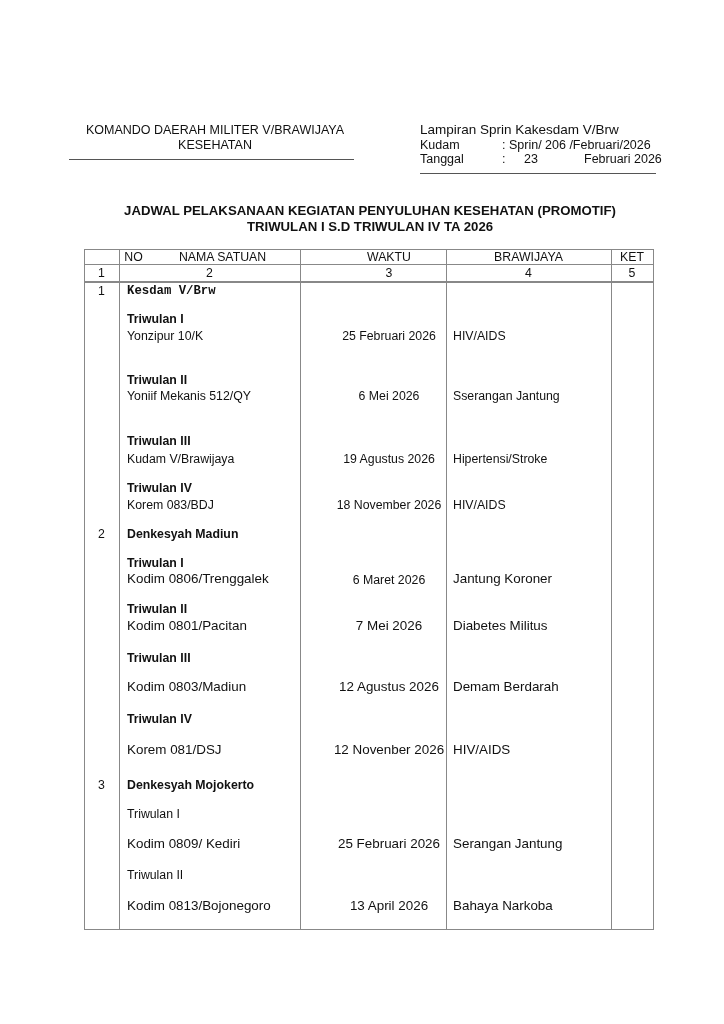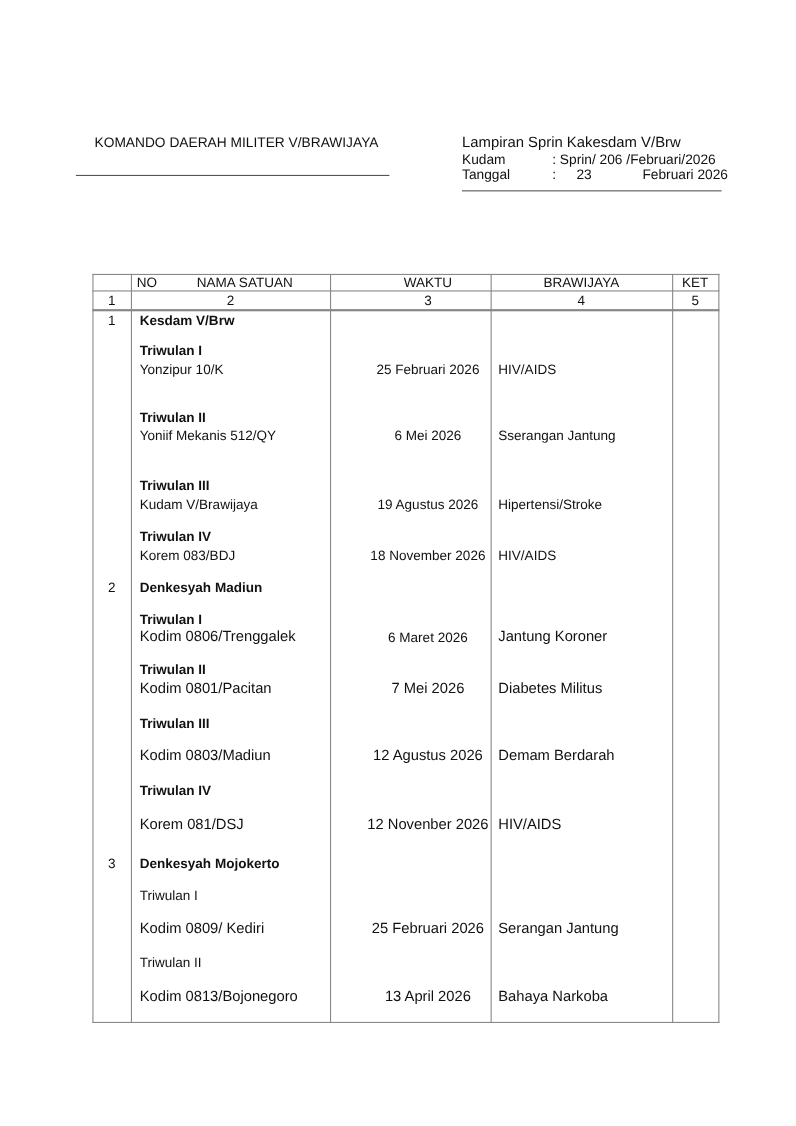--- a/index.html
+++ b/index.html
@@ -21,39 +21,42 @@
   .c-keg { left:453px; }
   .c-ket { left:611px; width:42px; text-align:center; }
   .b { font-weight:bold; }
   .big { font-size:13.4px; }
 </style>
 </head>
 <body>
 
 <div class="abs hdr-left">
   <div>KOMANDO DAERAH MILITER V/BRAWIJAYA</div>
+  <div>KESEHATAN</div>
 </div>
 <div class="abs hdr-left-rule"></div>
 
 <div class="abs hdr-right">
   <div>Lampiran Sprin Kakesdam V/Brw</div>
   <div class="row">
     <span class="lbl">Kudam</span>
     <span>: Sprin/ 206 /Februari/2026</span>
   </div>
   <div class="row">
     <span class="lbl">Tanggal</span>
     <span style="width:22px">:</span>
     <span style="width:60px">23</span>
     <span>Februari 2026</span>
   </div>
 </div>
 <div class="abs hdr-right-rule"></div>
 
 <div class="abs title">
+  <div>JADWAL PELAKSANAAN KEGIATAN PENYULUHAN KESEHATAN (PROMOTIF)</div>
+  <div>TRIWULAN I S.D TRIWULAN IV TA 2026</div>
 </div>
 
 <div>
 
   <div class="grid" style="left:84px;top:249px;width:570px;height:1px;"></div>
   <div class="grid" style="left:84px;top:264px;width:570px;height:1px;"></div>
   <div class="grid" style="left:84px;top:281px;width:570px;height:1.5px;"></div>
   <div class="grid" style="left:84px;top:929px;width:570px;height:1px;"></div>
 
   <div class="grid" style="left:84px;top:249px;width:1px;height:681px;"></div>
@@ -69,21 +72,21 @@
   <div class="cell" style="left:446px;width:165px;text-align:center;top:250px;">BRAWIJAYA</div>
   <div class="cell c-ket" style="top:250px;">KET</div>
 
   <div class="cell c-no" style="top:266px;">1</div>
   <div class="cell" style="left:119px;width:181px;text-align:center;top:266px;">2</div>
   <div class="cell c-waktu" style="top:266px;">3</div>
   <div class="cell" style="left:446px;width:165px;text-align:center;top:266px;">4</div>
   <div class="cell c-ket" style="top:266px;">5</div>
 
   <div class="cell c-no" style="top:284px;">1</div>
-  <div class="cell c-nama b" style="top:284px;">Kesdam V/Brw</div>
+  <div class="cell c-nama b" style="top:284px;font-family:Liberation Mono, monospace;">Kesdam V/Brw</div>
 
   <div class="cell c-nama b" style="top:312px;">Triwulan I</div>
   <div class="cell c-nama" style="top:329px;">Yonzipur 10/K</div>
   <div class="cell c-waktu" style="top:329px;">25 Februari 2026</div>
   <div class="cell c-keg" style="top:329px;">HIV/AIDS</div>
 
   <div class="cell c-nama b" style="top:373px;">Triwulan II</div>
   <div class="cell c-nama" style="top:389px;">Yoniif Mekanis 512/QY</div>
   <div class="cell c-waktu" style="top:389px;">6 Mei 2026</div>
   <div class="cell c-keg" style="top:389px;">Sserangan Jantung</div>

